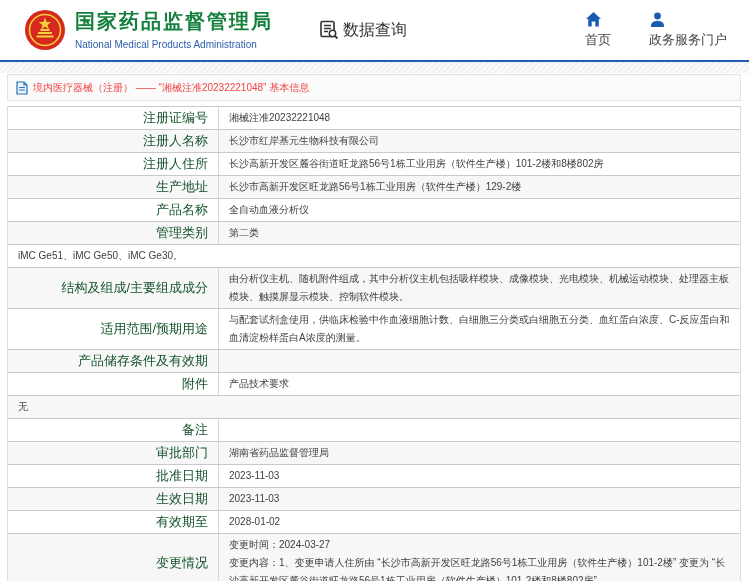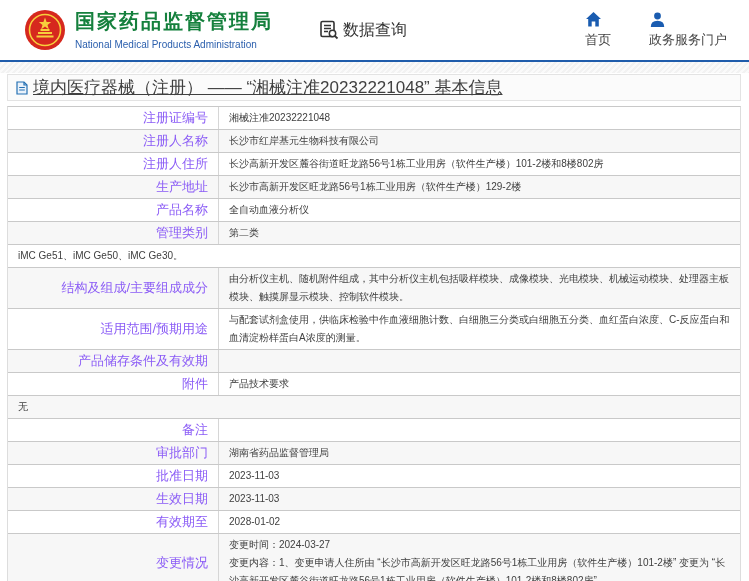--- a/index.html
+++ b/index.html
@@ -53,41 +53,41 @@
   
   .breadcrumb-bar {
     margin: 1px 8px 0 7px;
     background: #fbfbfb;
     border: 1px solid #e3e3e3;
     height: 27px;
     display: flex; align-items: center;
     padding: 0 8px;
   }
   .breadcrumb-doc-icon { width: 12px; height: 14px; margin-right: 5px; flex: 0 0 auto; }
-  .breadcrumb-text { font-size: 17px; color: #404040; text-decoration: underline; }
+  .breadcrumb-text { font-size: 10px; color: #ef4444; }
 
   
   .info-table {
     margin: 5px 8px 0 7px;
     border-left: 1px solid #ddd;
     border-right: 1px solid #ddd;
     border-top: 1px solid #c9c9c9;
   }
   .row {
     display: flex;
     border-bottom: 1px solid #c9c9c9;
     min-height: 22px;
     background: #fff;
   }
   .row.alt { background: #f7f7f7; }
   .cell-label {
     width: 211px; flex: 0 0 auto;
     text-align: right;
     padding: 2px 10px 2px 4px;
-    font-size: 13px; color: #8b5cf6;
+    font-size: 13px; color: #14532d;
     line-height: 18px;
     border-right: 1px solid #d6d6d6;
     display: flex; justify-content: flex-end; align-items: center;
   }
   .cell-value {
     flex: 1;
     padding: 2px 10px 2px 10px;
     font-size: 10px; color: #404040;
     line-height: 18px;
     display: flex; align-items: center;

